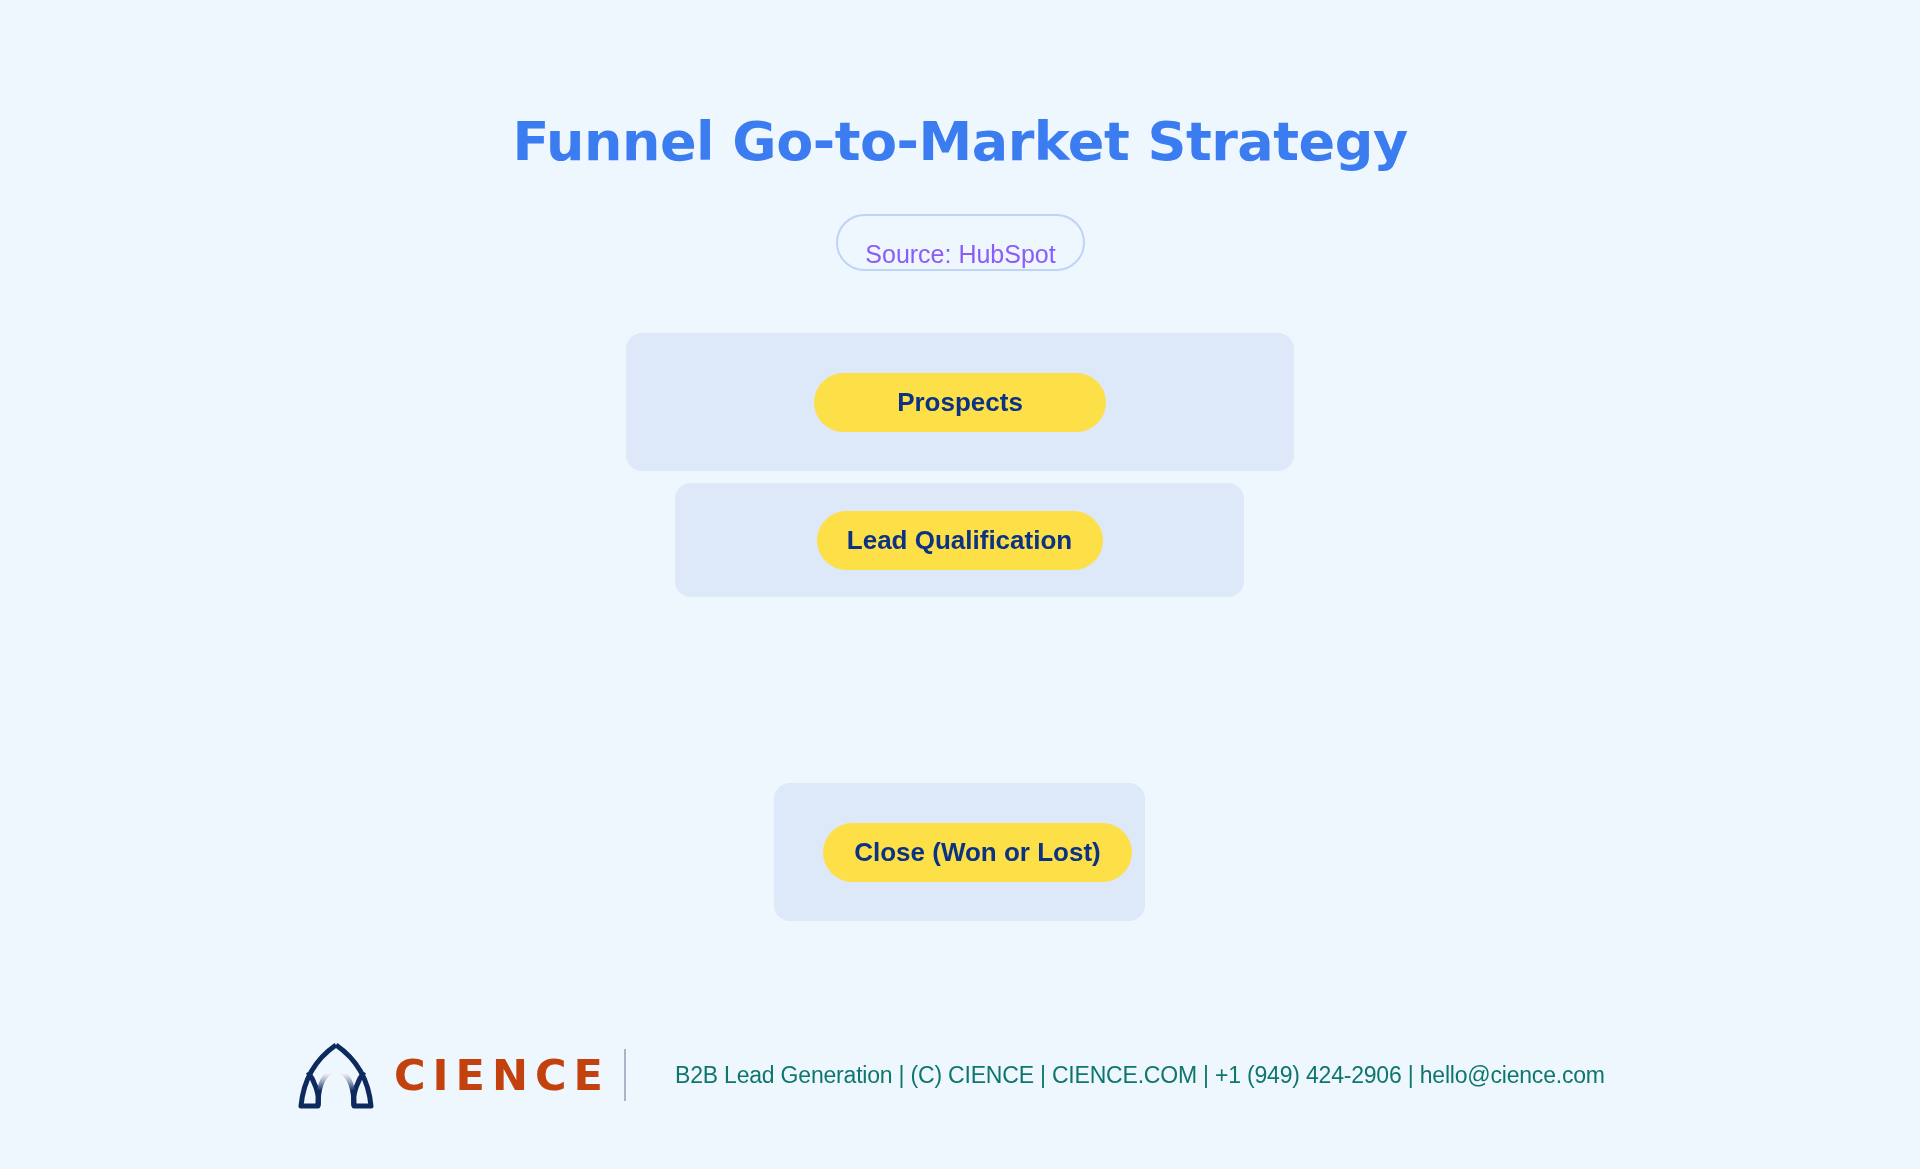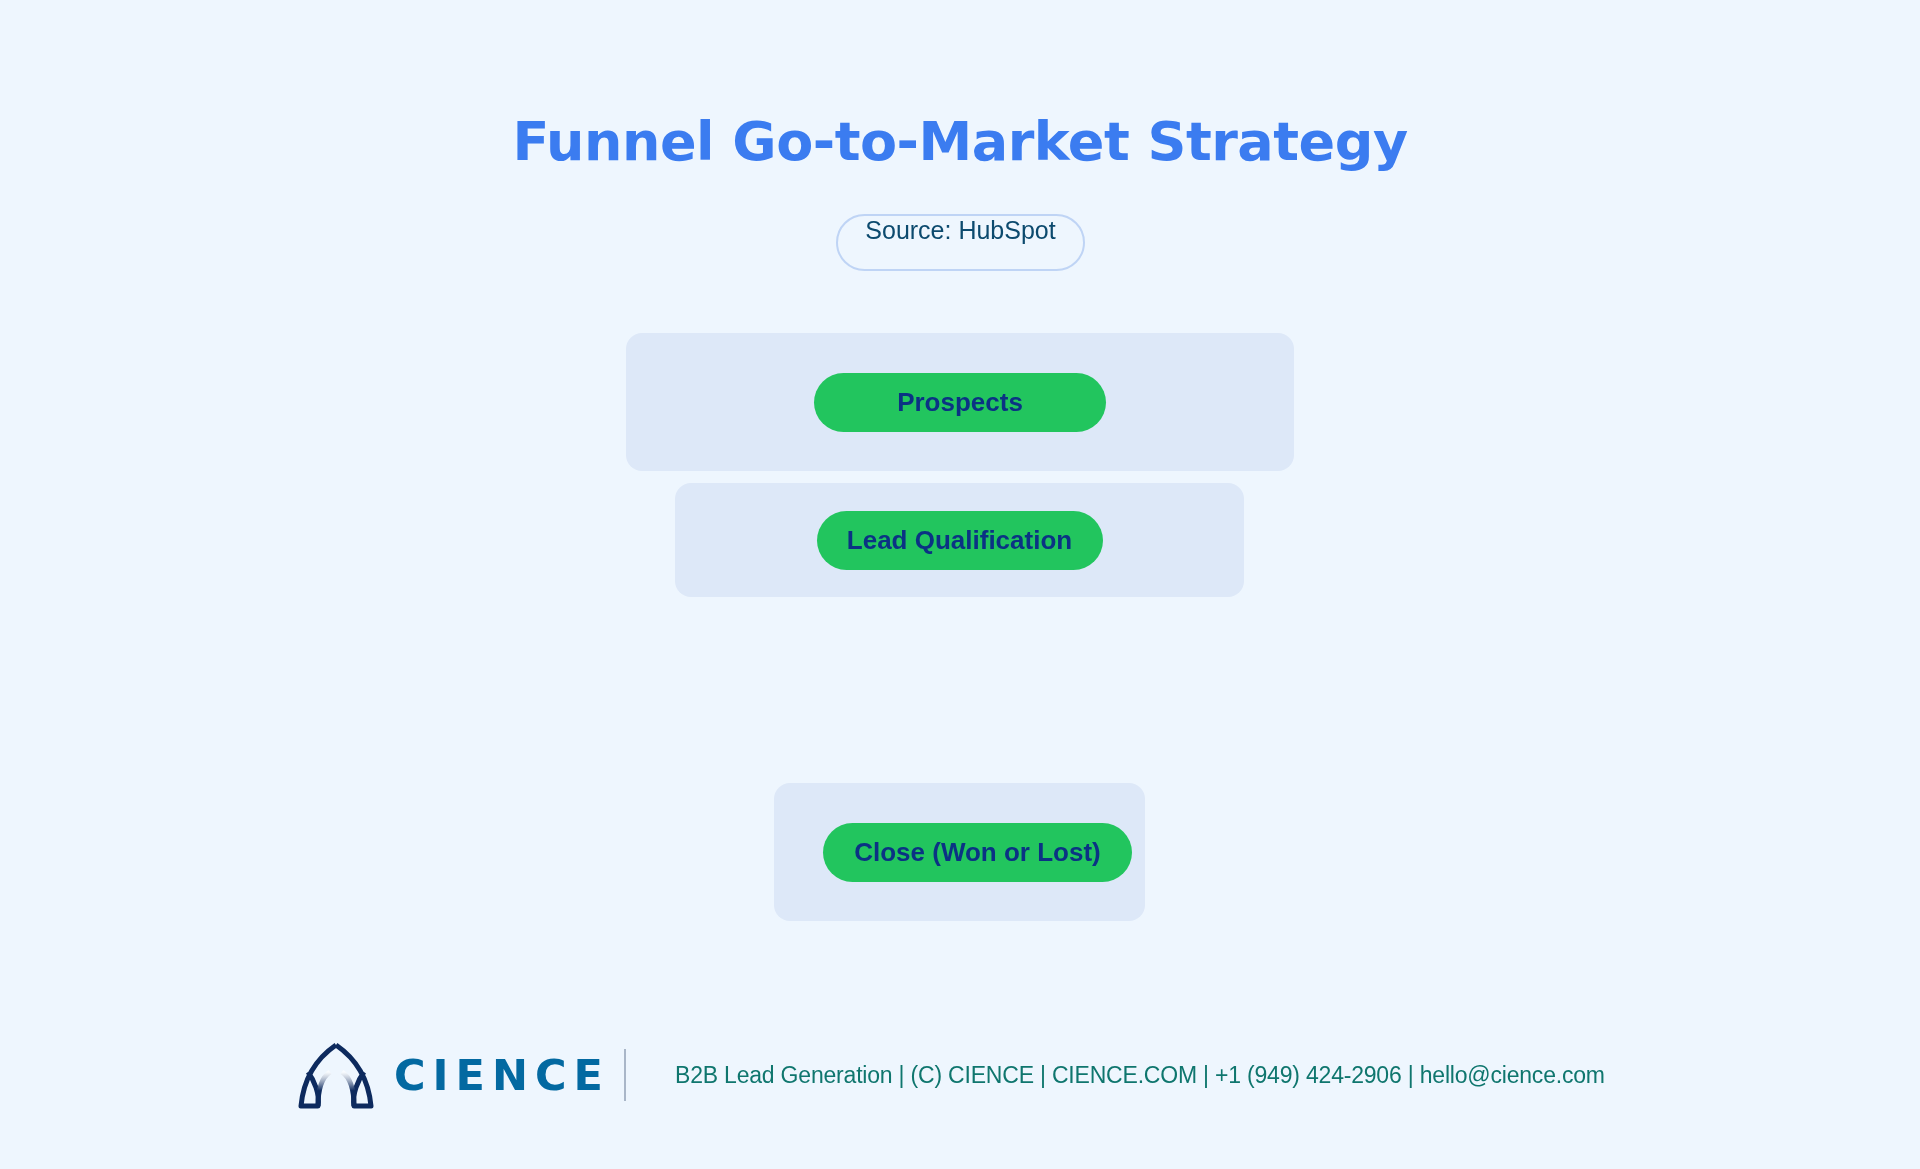--- a/index.html
+++ b/index.html
@@ -20,33 +20,33 @@
       letter-spacing: -0.5px;
       color: #3B7CF0;
       line-height: 76px;
     }
 
     .source-pill {
       position: absolute; left: 836px; top: 214px;
       width: 249px; height: 57px;
       border: 2px solid #BFD4F5;
       border-radius: 29px;
-      display: flex; align-items: flex-start; justify-content: center;
-      color: #0c4a6e;
+      display: flex; align-items: flex-end; justify-content: center;
+      color: #8b5cf6;
       font-size: 25px;
     }
 
     .stage {
       position: absolute;
       background: #DDE8F8;
       border-radius: 16px;
       display: flex; align-items: center; justify-content: center;
     }
     .stage-pill {
-      background: #22c55e;
+      background: #fde047;
       height: 59px;
       border-radius: 30px;
       padding: 0 34px;
       display: flex; align-items: center; justify-content: center;
       color: #0B3284;
       font-weight: bold;
       font-size: 26px;
       white-space: nowrap;
     }
     .stage-0 { left: 626px; top: 333px; width: 668px; height: 138px; }
@@ -61,21 +61,21 @@
     .footer-logo {
       position: absolute; left: 298px; top: 1042px;
       width: 76px; height: 67px;
     }
     .footer-brand {
       position: absolute; left: 394px; top: 1052px;
       font-family: "DejaVu Sans", sans-serif;
       font-weight: bold;
       font-size: 43px;
       letter-spacing: 7px;
-      color: #0369a1;
+      color: #c2410c;
       line-height: 46px;
     }
     .footer-divider {
       position: absolute; left: 624px; top: 1049px;
       width: 2px; height: 52px;
       background: #A9B6C8;
     }
     .footer-text {
       position: absolute; left: 675px; top: 1060px;
       font-size: 23px;

